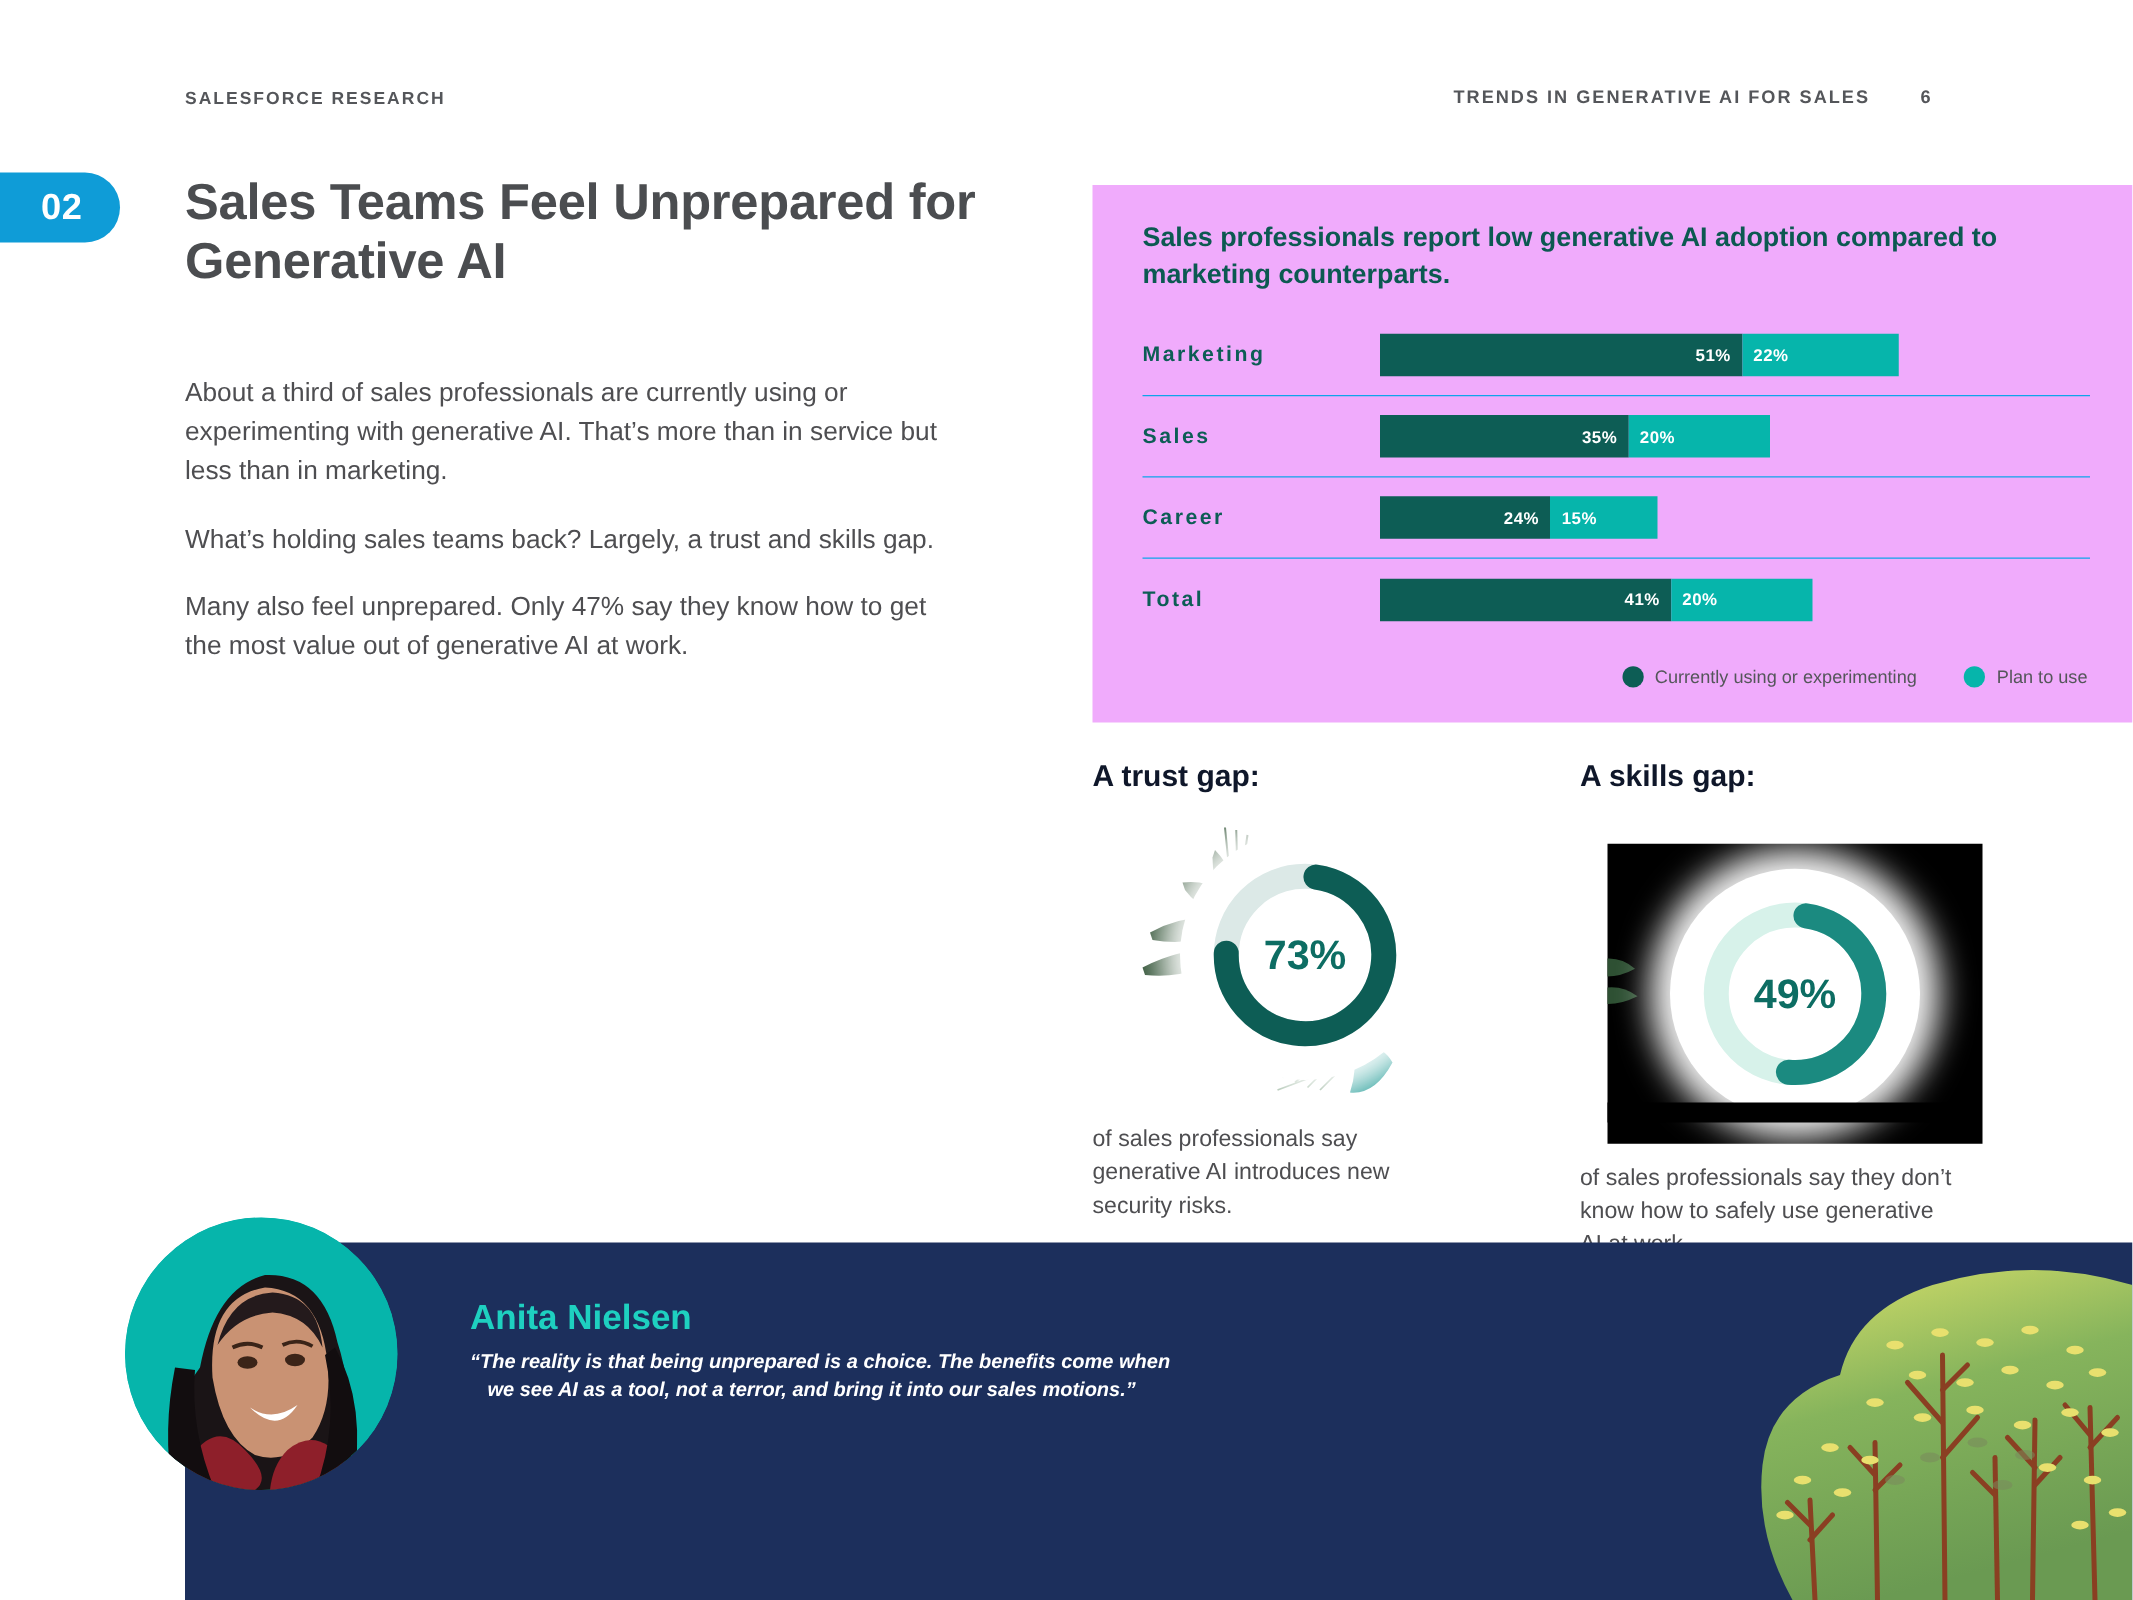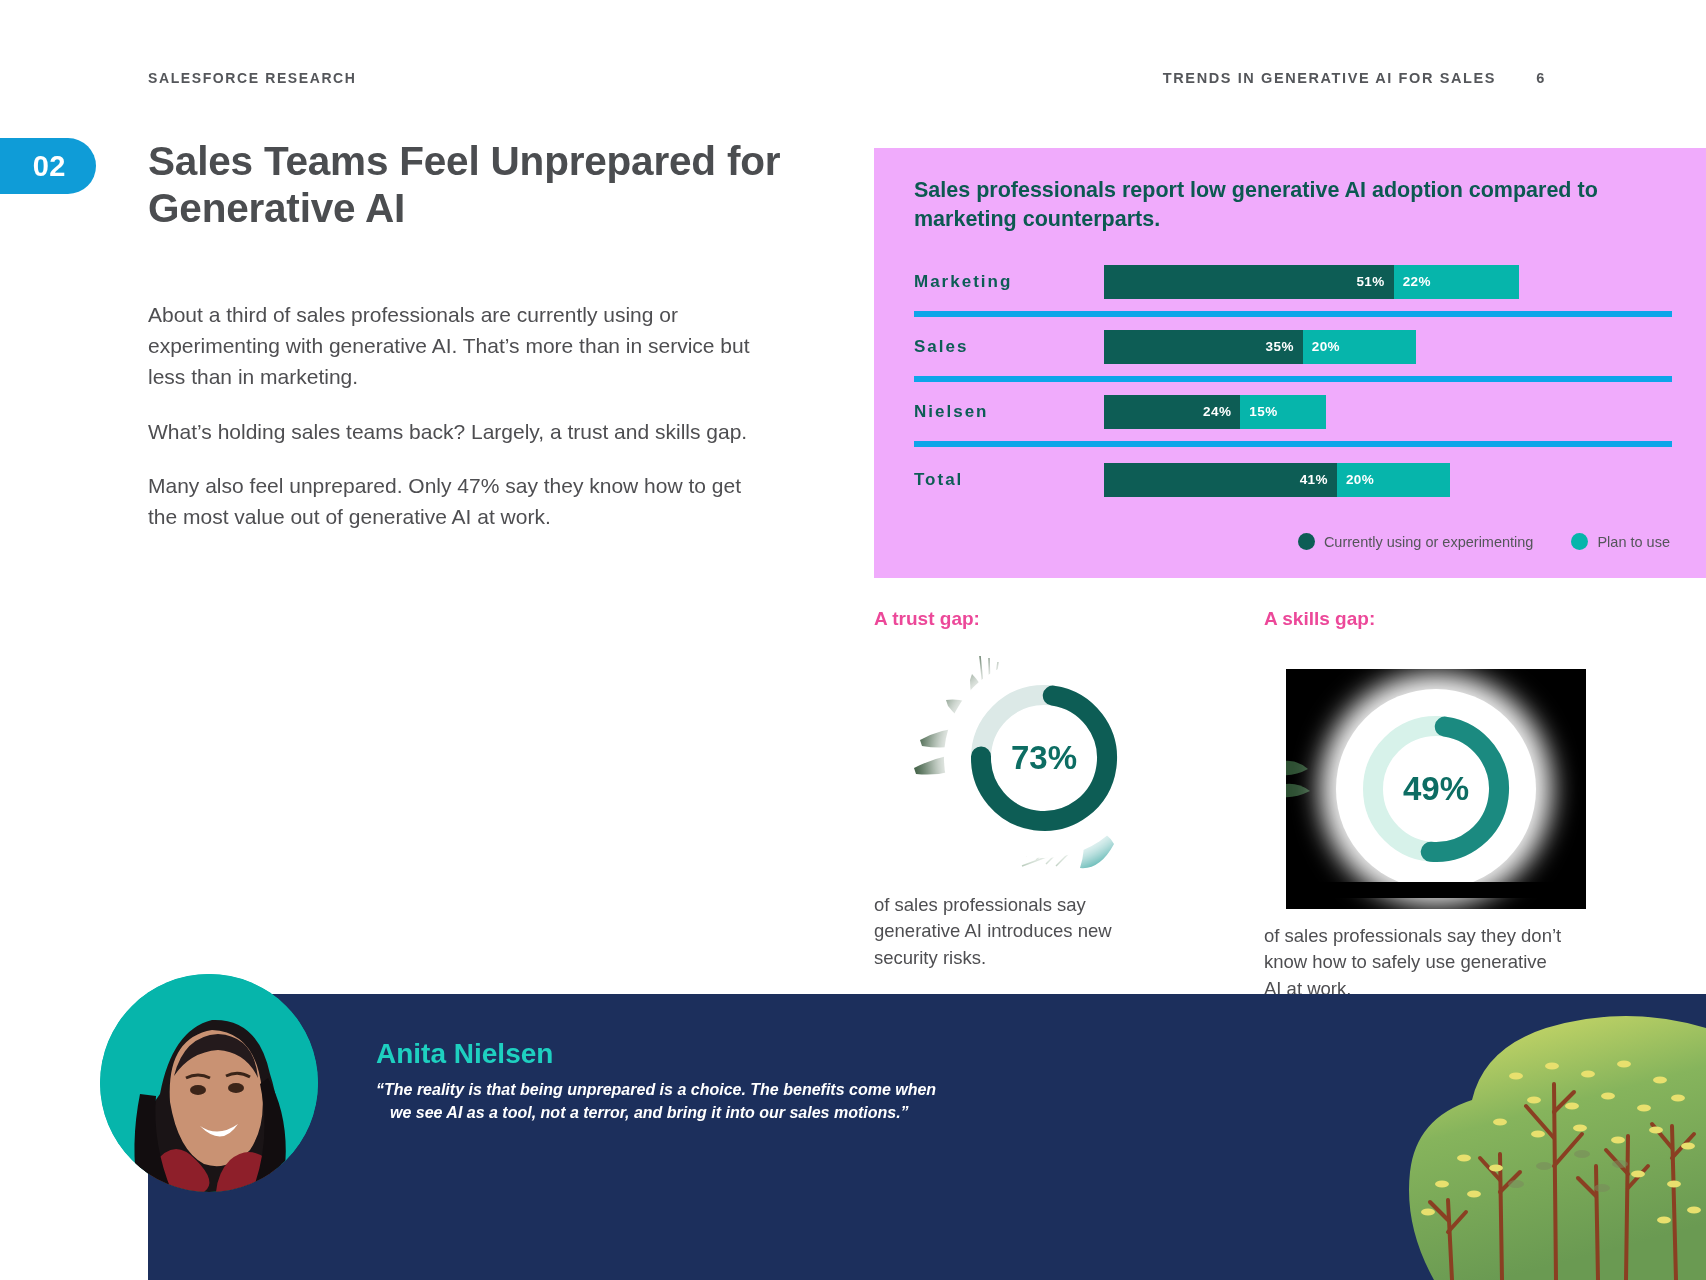--- a/index.html
+++ b/index.html
@@ -65,21 +65,21 @@
   }
   .chart-title {
     position: absolute; left: 40px; top: 28px; width: 700px;
     font-size: 21.5px; font-weight: 700; line-height: 1.33;
     color: #0c5951;
   }
   .bars { position: absolute; left: 40px; top: 104px; right: 34px; }
   .bar-row {
     position: relative; height: 65px;
     display: flex; align-items: center;
-    border-bottom: 6px solid #0ea5e9;
+    border-bottom: 1px solid #0ea5e9;
   }
   .bar-row:last-child { border-bottom: none; }
   .bar-label {
     width: 190px; flex: 0 0 190px;
     font-size: 17px; font-weight: 700; letter-spacing: 2px;
     color: #0d5d55;
   }
   .bar-track { position: relative; flex: 1; height: 34px; display: flex; }
   .seg {
     height: 100%; display: flex; align-items: center;
@@ -96,21 +96,21 @@
   .legend-item { display: flex; align-items: center; gap: 9px; }
   .legend-dot { width: 17px; height: 17px; border-radius: 50%; }
   .legend-text { font-size: 14.5px; color: #54565a; }
 
   
   .gap-wrap { position: absolute; left: 874px; top: 608px; width: 832px; }
   .gap-col { position: absolute; top: 0; width: 360px; }
   .gap-col.left { left: 0; }
   .gap-col.right { left: 390px; }
   .gap-head {
-    font-size: 19px; font-weight: 700; color: #ec4899;
+    font-size: 24px; font-weight: 700; color: #0f172a;
     margin-bottom: 8px;
   }
   .donut-box {
     position: relative; width: 300px; height: 240px;
     margin: 0 auto 0 20px;
   }
   .donut-box.dark { background: #000000; margin-left: 22px; margin-top: 39px; }
   .donut-leaves { position: absolute; inset: 0; }
   .donut-disc {
     position: absolute; left: 50%; top: 50%;
@@ -191,21 +191,21 @@
       </div>
     </div>
     <div class="bar-row">
       <div class="bar-label">Sales</div>
       <div class="bar-track">
         <div class="seg seg-a" style="width:35%">35%</div>
         <div class="seg seg-b" style="width:20%">20%</div>
       </div>
     </div>
     <div class="bar-row">
-      <div class="bar-label">Nielsen</div>
+      <div class="bar-label">Career</div>
       <div class="bar-track">
         <div class="seg seg-a" style="width:24%">24%</div>
         <div class="seg seg-b" style="width:15%">15%</div>
       </div>
     </div>
     <div class="bar-row">
       <div class="bar-label">Total</div>
       <div class="bar-track">
         <div class="seg seg-a" style="width:41%">41%</div>
         <div class="seg seg-b" style="width:20%">20%</div>

